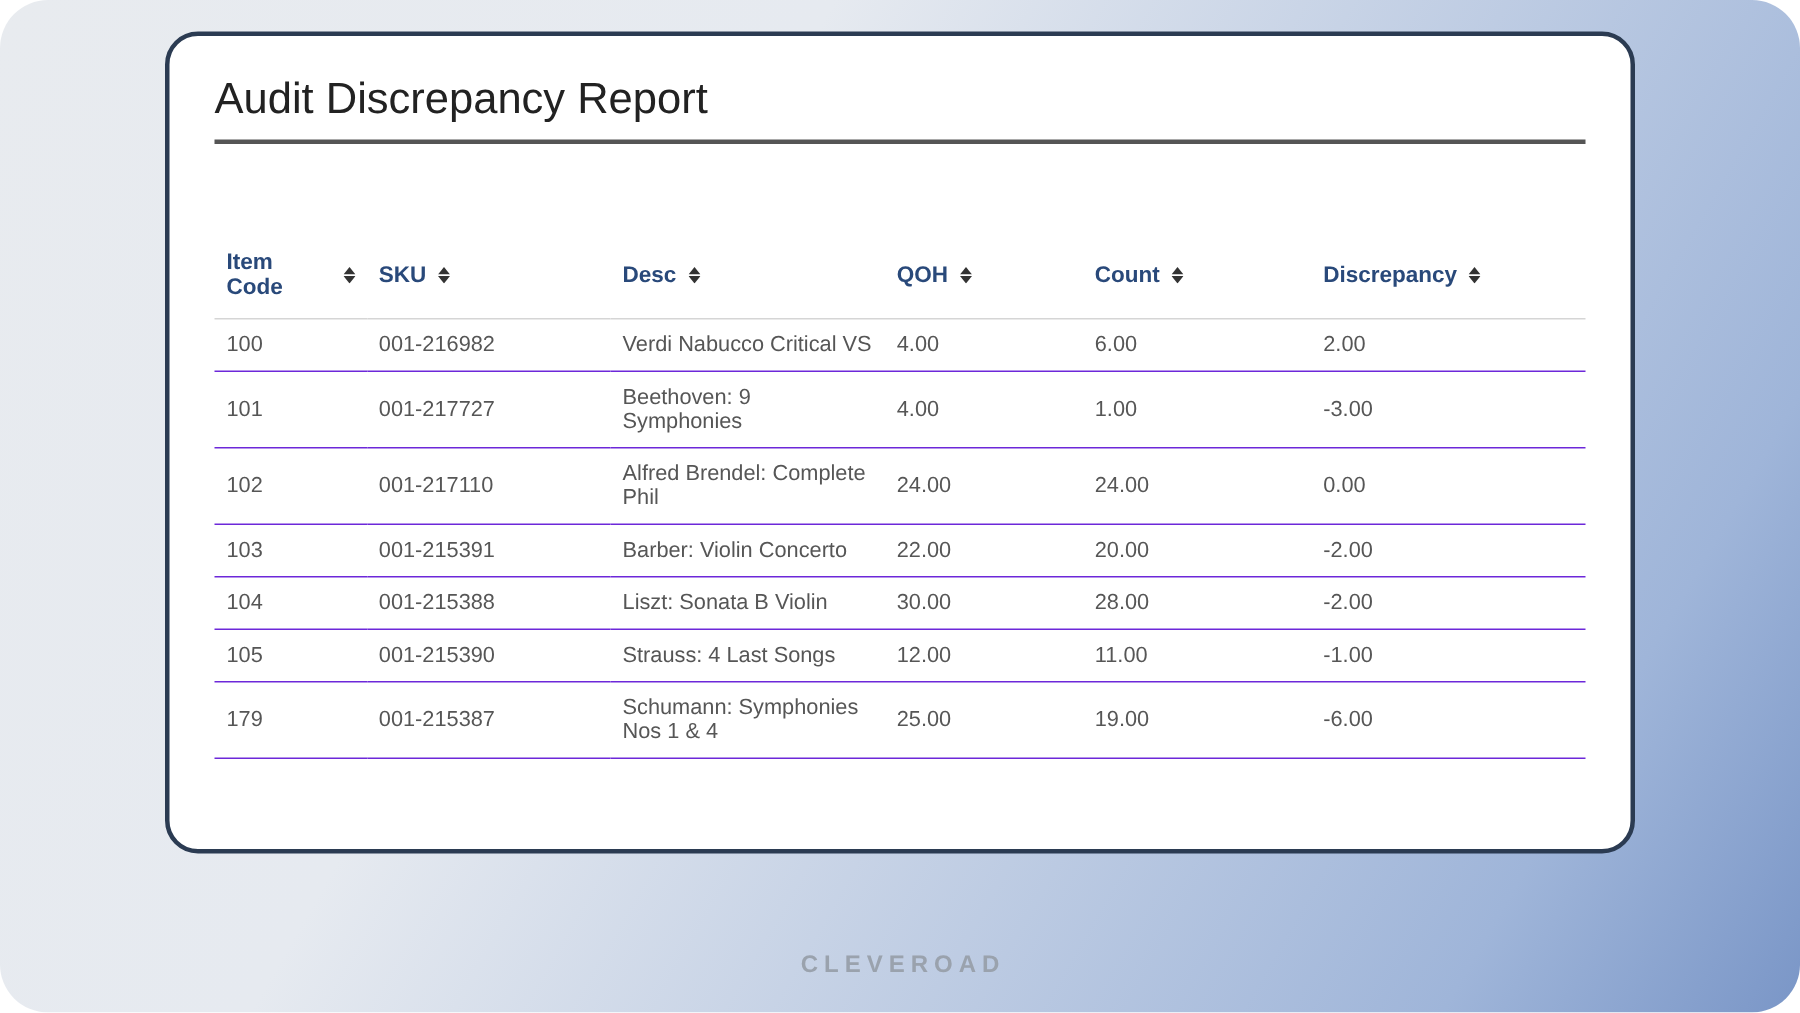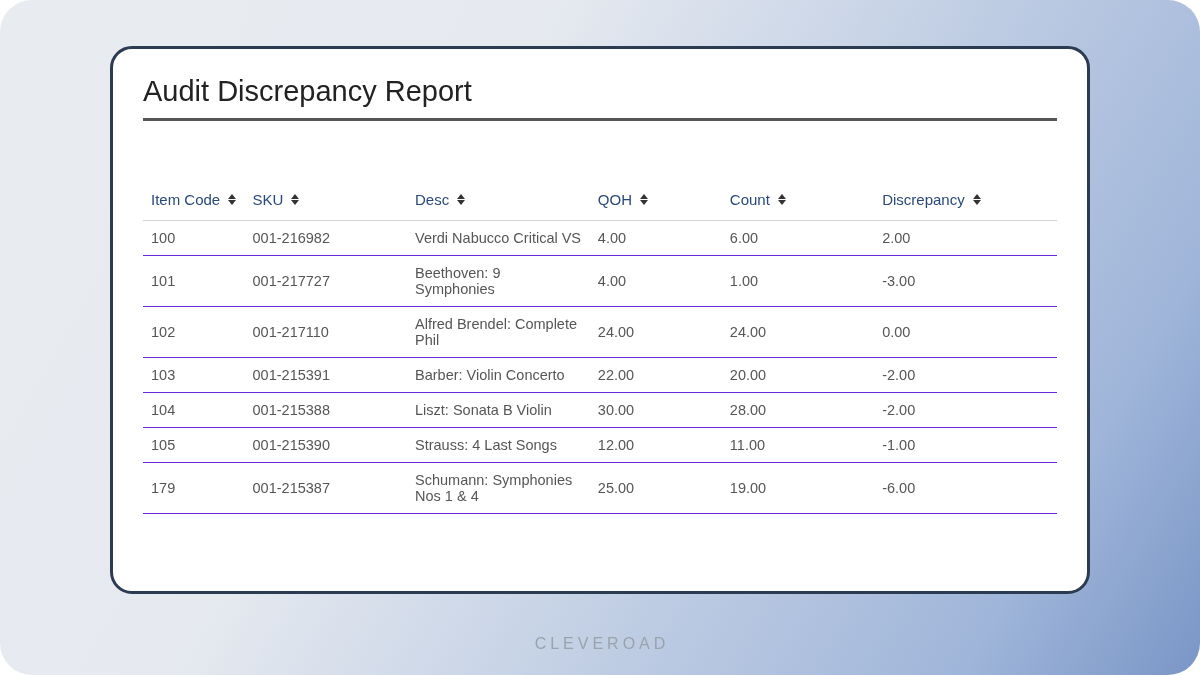--- a/index.html
+++ b/index.html
@@ -2,21 +2,21 @@
 <html><head>
 <meta charset="utf-8">
 <style>
   * { box-sizing: border-box; margin: 0; padding: 0; }
   html, body { width: 1200px; height: 675px; overflow: hidden; font-family: 'Segoe UI', Arial, sans-serif; }
   .canvas {
     width: 1200px; height: 675px;
     background: linear-gradient(120deg, #e8ebef 0%, #e6eaf0 35%, #9fb5d9 85%, #7a96c7 100%);
     border-radius: 32px;
     position: relative;
-    padding: 46px 110px 0 110px;
+    padding: 21px 110px 0 110px;
   }
   .report-window {
     background: #ffffff;
     border: 3px solid #2b3b52;
     border-radius: 22px;
     height: 548px;
     overflow: hidden;
     padding: 16px 30px 0 30px;
     position: relative;
   }
@@ -38,21 +38,21 @@
   .divider {
     border: none;
     border-top: 3px solid #555;
     margin-top: 10px;
   }
   .table-wrap { margin-top: 62px; }
   table { width: 100%; border-collapse: collapse; table-layout: fixed; }
   thead th {
     text-align: left;
     font-size: 15px;
-    font-weight: 400;
+    font-weight: 700;
     color: #29497a;
     padding: 8px 8px 12px 8px;
     border-bottom: 1px solid #d5d5d5;
     vertical-align: middle;
   }
   .th-inner { display: inline-flex; align-items: center; gap: 8px; }
   .sort-icon {
     display: inline-flex; flex-direction: column; line-height: 0; gap: 1px;
   }
   .sort-icon svg { width: 8px; height: 5px; display: block; }
@@ -70,21 +70,21 @@
   .col-count{ width: 150px; }
   .col-disc { width: 180px; }
   .footer-brand {
     position: absolute;
     bottom: 22px;
     left: 4px; right: 0;
     text-align: center;
     font-size: 16px;
     letter-spacing: 4px;
     color: #9aa2ad;
-    font-weight: 400;
+    font-weight: 700;
   }
 </style>
 </head>
 <body>
 
 <div class="canvas">
 
   <div class="report-window">
 
     <div class="header-row">

